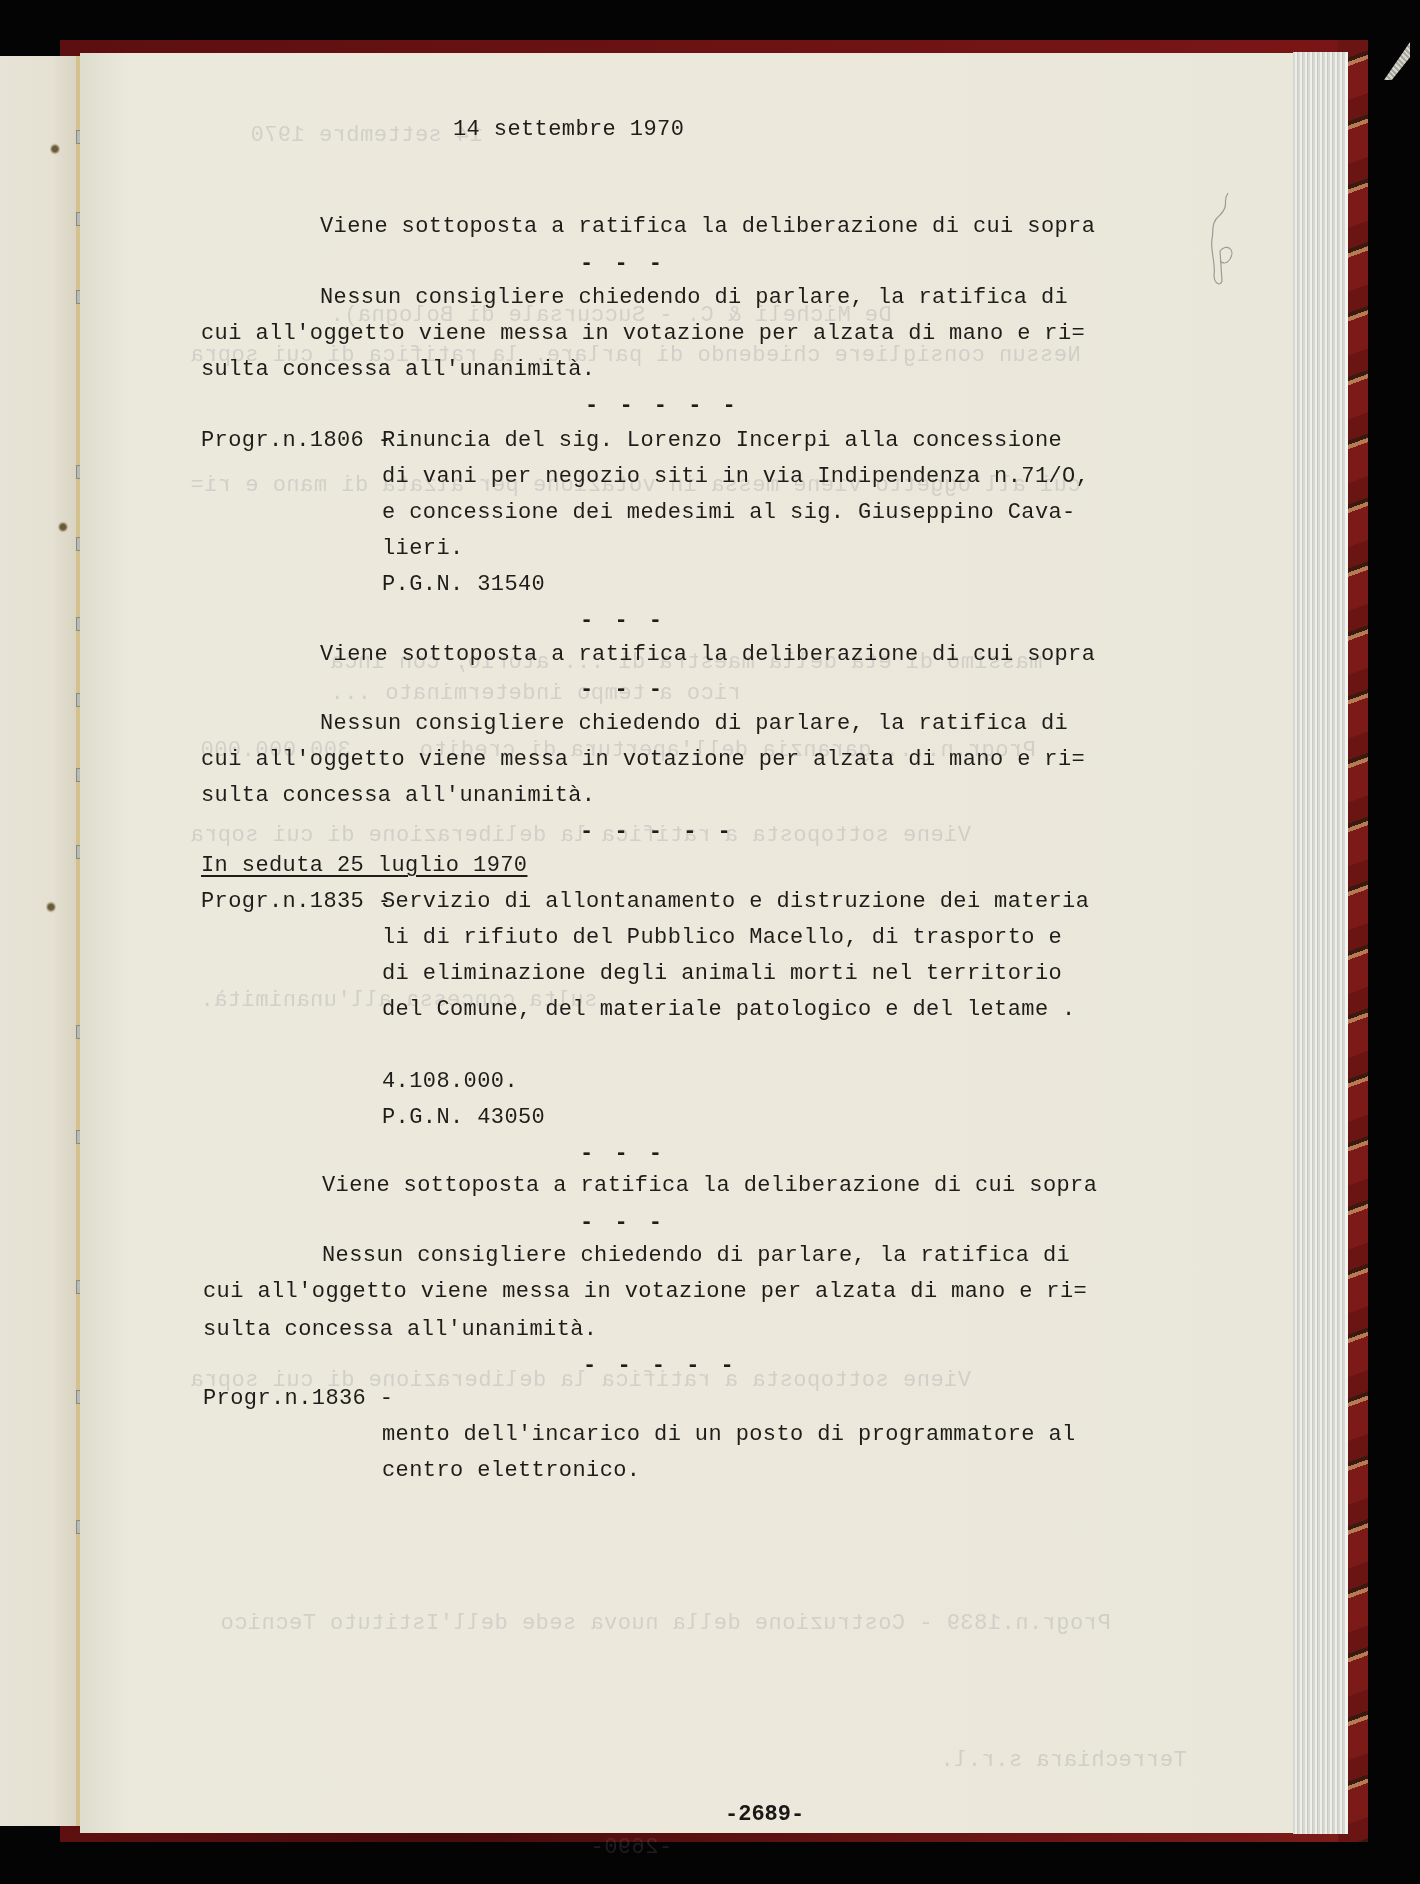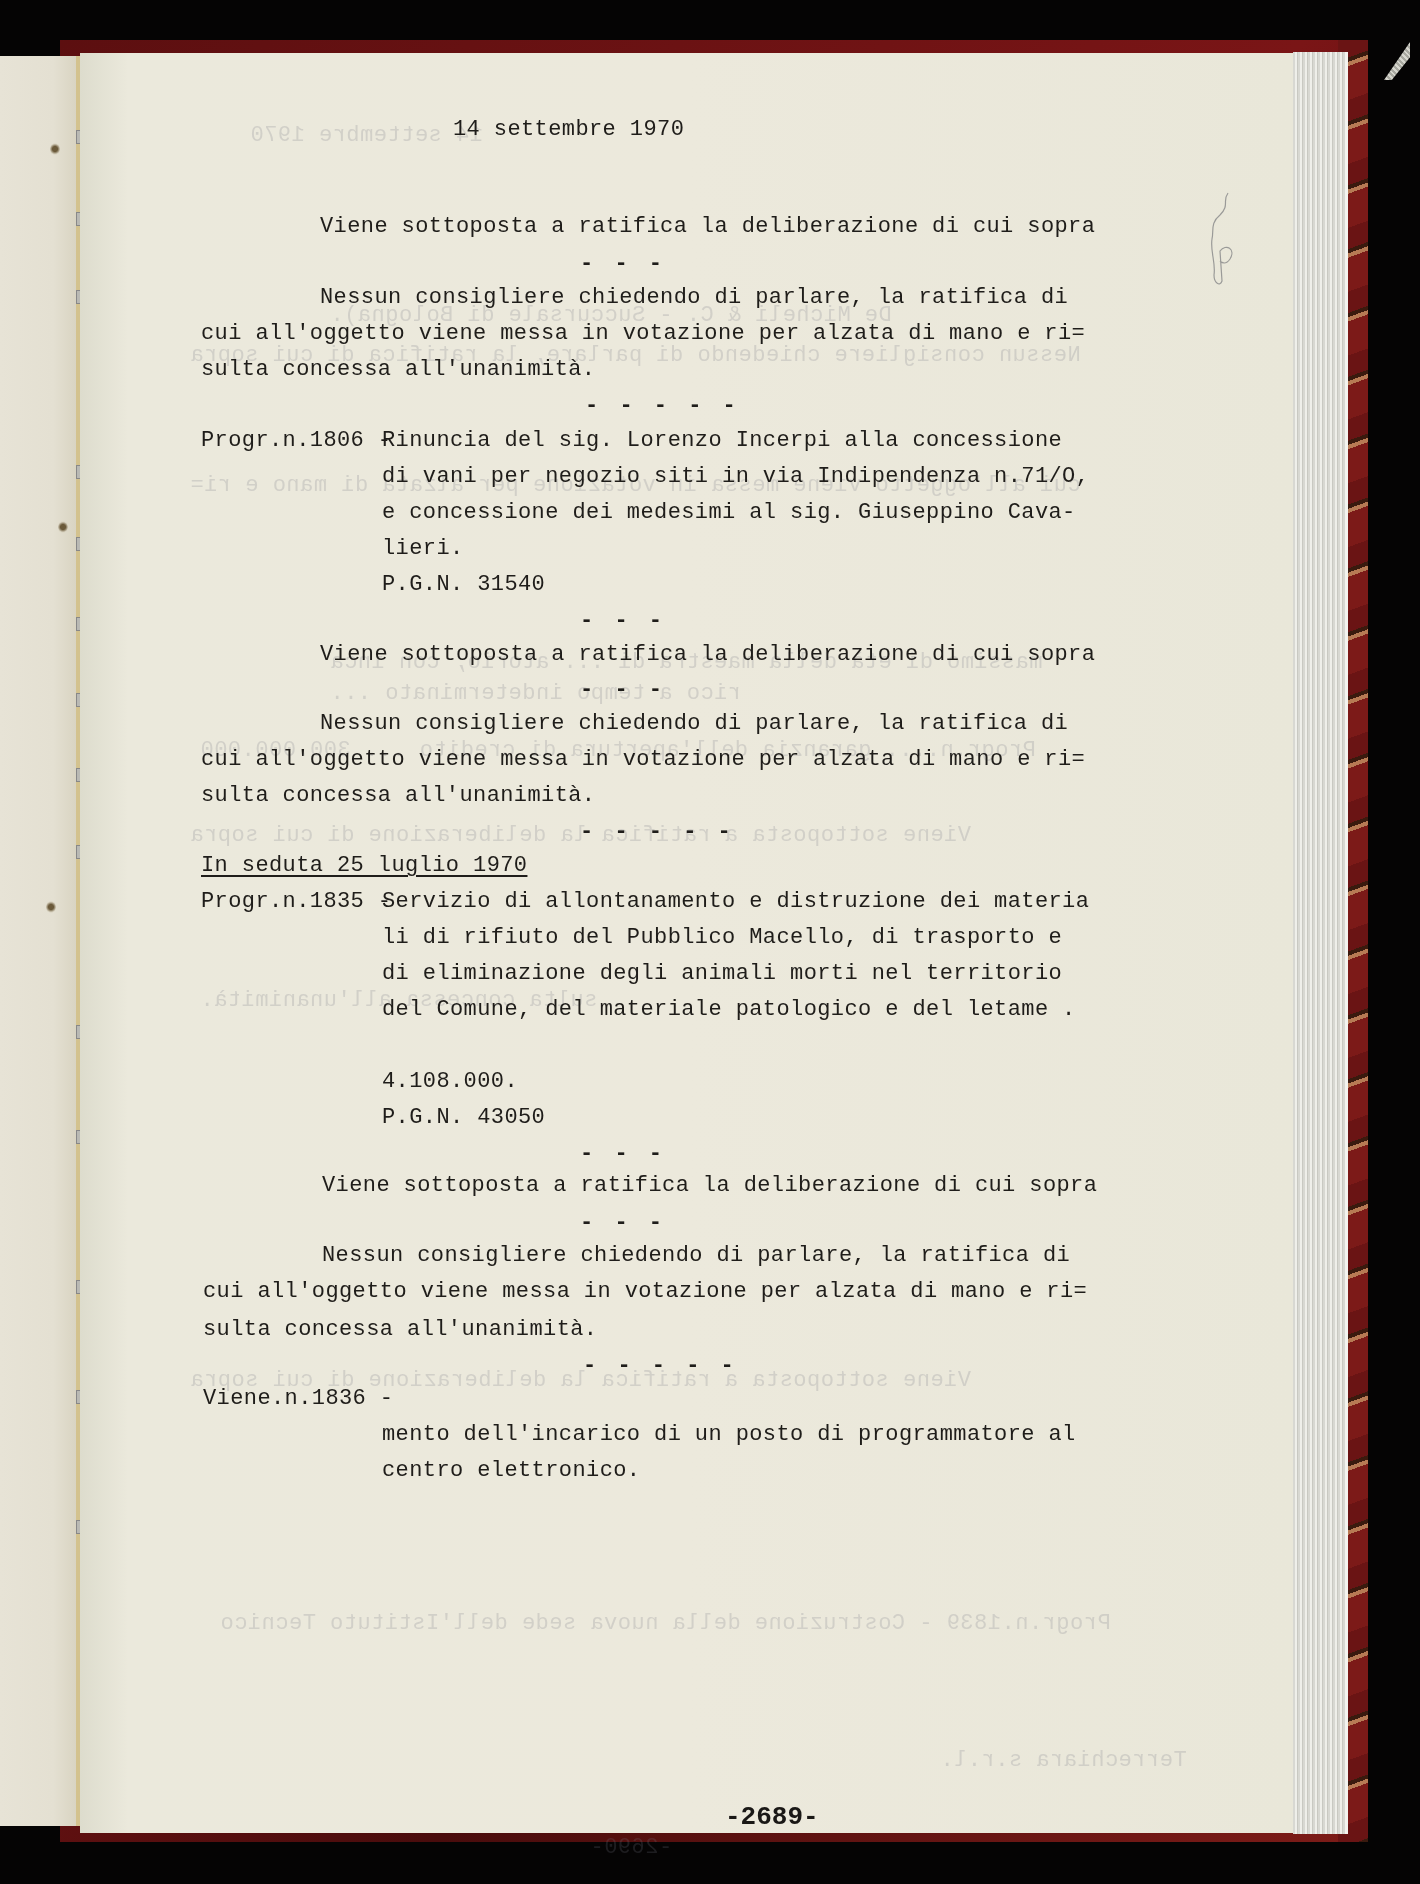--- a/index.html
+++ b/index.html
@@ -119,21 +119,21 @@
     }
     .underline {
       text-decoration: underline;
       text-underline-offset: 4px;
       text-decoration-thickness: 2px;
     }
     .page-number {
       position: absolute;
       left: 720px;
       top: 1860px;
-      font-size: 26px;
+      font-size: 22px;
       font-weight: bold;
       color: #1a1816;
     }
     .pencil-mark {
       position: absolute;
       left: 1120px;
       top: 138px;
       width: 40px;
       height: 100px;
     }
@@ -232,18 +232,18 @@
 
   <div class="dashes" style="left:500px;top:1088px">- - -</div>
   <div class="line" style="left:242px;top:1120px">Viene sottoposta a ratifica la deliberazione di cui sopra</div>
   <div class="dashes" style="left:500px;top:1157px">- - -</div>
 
   <div class="line" style="left:242px;top:1190px">Nessun consigliere chiedendo di parlare, la ratifica di</div>
   <div class="line" style="left:123px;top:1226px">cui all'oggetto viene messa in votazione per alzata di mano e ri=</div>
   <div class="line" style="left:123px;top:1264px">sulta concessa all'unanimità.</div>
   <div class="dashes" style="left:503px;top:1300px">- - - - -</div>
 
-  <div class="line" style="left:123px;top:1333px">Viene.n.1836 -</div>
+  <div class="line" style="left:123px;top:1333px">Progr.n.1836 -</div>
   <div class="line" style="left:302px;top:1369px">mento dell'incarico di un posto di programmatore al</div>
   <div class="line" style="left:302px;top:1405px">centro elettronico.</div>
 </div>
 
 <div class="page-number" style="left:725px;top:1802px">-2689-</div>
 
 </body></html>

